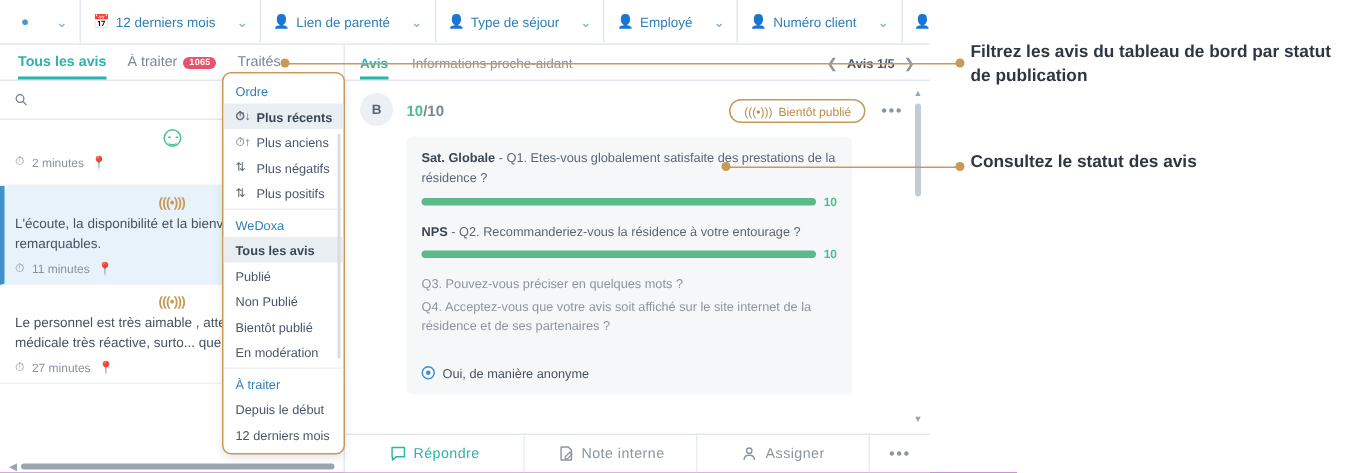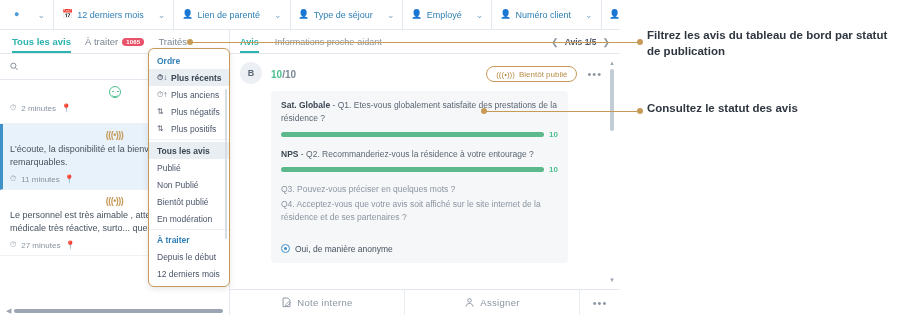--- a/index.html
+++ b/index.html
@@ -163,21 +163,21 @@
     border: 1.6px solid #c79a58;
     border-radius: 6px;
     padding: 4px 0 4px 0;
     z-index: 40;
     box-shadow: 0 2px 6px rgba(0,0,0,.10);
     font-size: 8.5px;
     max-height: 268px;
     overflow: hidden;
   }
   .menu .grp {
-    color: #2f7fb5; font-weight: bold; font-size: 8.5px;
+    color: #2f7fb5; font-weight: normal; font-size: 8.5px;
     padding: 3px 8px 3px 8px;
   }
   .menu .mi {
     display: flex; align-items: center; gap: 5px;
     padding: 3.5px 8px; color: #4a5568;
     white-space: nowrap;
   }
   .menu .mi.active { background: #e9eef3; font-weight: bold; color: #3a4652; }
   .menu .mi .mico { color: #5a6673; font-size: 8px; width: 9px; }
   .menu .sep { height: 1px; background: #edf0f4; margin: 2px 0; }
@@ -463,20 +463,21 @@
         <div class="mi">
           <span class="mico">⇅</span>
           <span>Plus négatifs</span>
         </div>
         <div class="mi">
           <span class="mico">⇅</span>
           <span>Plus positifs</span>
         </div>
 
         <div class="sep"></div>
+        <div class="grp">WeDoxa</div>
         <div class="mi active">
           <span>Tous les avis</span>
         </div>
         <div class="mi">
           <span>Publié</span>
         </div>
         <div class="mi">
           <span>Non Publié</span>
         </div>
         <div class="mi">
@@ -560,20 +561,26 @@
 
         <div class="vscroll">
           <span class="vt">▲</span>
           <span class="vbar"></span>
           <span class="spacer"></span>
           <span class="vt">▼</span>
         </div>
       </div>
 
       <div class="actions">
+        <div class="act primary">
+          <svg width="11" height="11" viewBox="0 0 16 16">
+            <path d="M2 2h12v9H6l-3.5 3V11H2z" fill="none" stroke="#2bb3ae" stroke-width="1.4" stroke-linejoin="round"></path>
+          </svg>
+          <span>Répondre</span>
+        </div>
         <div class="act">
           <svg width="11" height="11" viewBox="0 0 16 16">
             <path d="M3 1.5h7l3 3V14H3z" fill="none" stroke="#8b95a1" stroke-width="1.4" stroke-linejoin="round"></path>
             <path d="M11.5 6.5L7 11v2h2l4.5-4.5z" fill="none" stroke="#8b95a1" stroke-width="1.2"></path>
           </svg>
           <span>Note interne</span>
         </div>
         <div class="act">
           <svg width="11" height="11" viewBox="0 0 16 16">
             <circle cx="8" cy="5" r="2.6" fill="none" stroke="#8b95a1" stroke-width="1.4"></circle>

